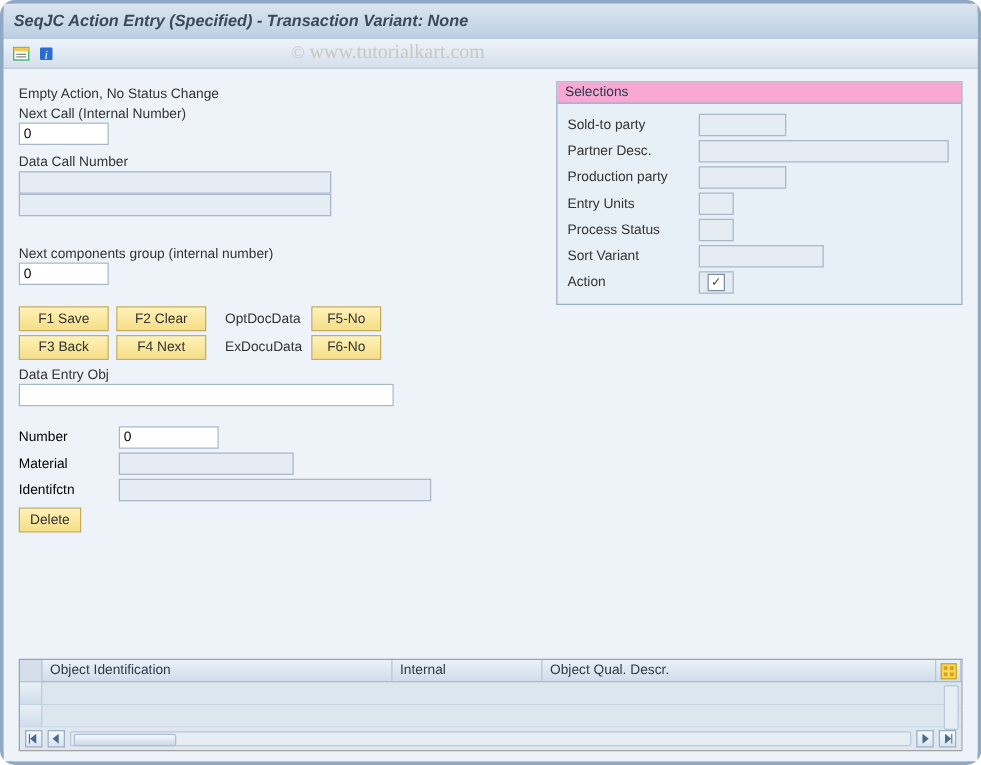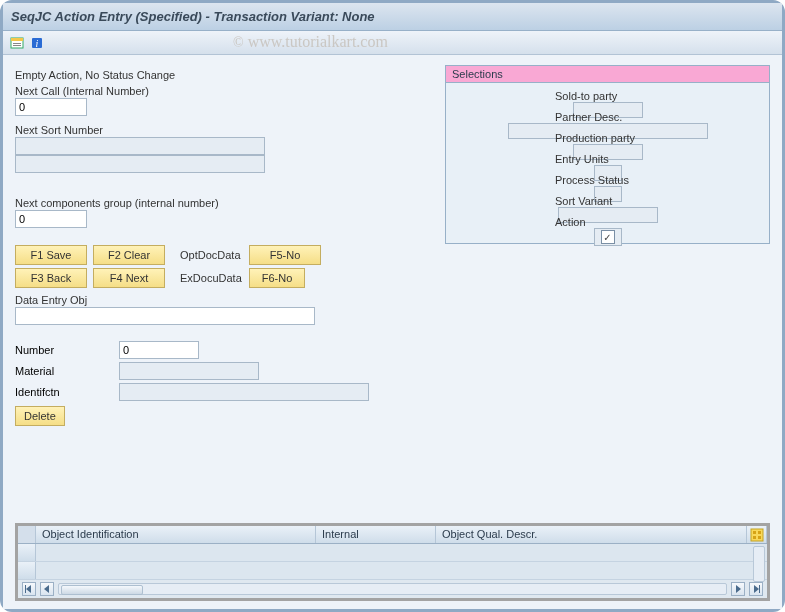--- a/index.html
+++ b/index.html
@@ -12,29 +12,29 @@
 .watermark .cc { font-size: 14px; }
 .content { flex: 1; background: #eef3f9; padding: 10px 12px; display: flex; gap: 10px; }
 .left-col { width: 420px; }
 .right-col { flex: 1; }
 .lbl { color: #333; margin: 4px 0 1px 0; display: block; }
 .txt { background: #fff; border: 1px solid #a8b8c8; height: 18px; padding: 1px 3px; font-size: 11px; }
 .txt.ro { background: #e5ecf3; color: #444; }
 .selections { border: 1px solid #97b0c8; background: #e8f0f7; }
 .sel-title { background: #f9a8d4; color: #2b3b4c; padding: 2px 6px; border-bottom: 1px solid #97b0c8; font-size: 11px; }
 .sel-body { padding: 6px 8px; }
-.row { display: flex; align-items: center; height: 20px; margin: 1px 0; flex-direction: column; }
+.row { display: flex; align-items: center; height: 20px; margin: 1px 0; }
 .row .rlbl { width: 105px; color: #333; }
 .btn { background: linear-gradient(#fff2b8, #f5de87); border: 1px solid #c4ad60; color: #333; height: 20px; padding: 0 8px; font-size: 11px; cursor: pointer; }
 .btn.plain { background: #eef3f9; border: 1px solid transparent; text-align: left; }
 .btnrow { display: flex; gap: 6px; margin: 3px 0; }
 .btnrow .btn, .btnrow .btn.plain { width: 72px; }
-.frow { display: flex; align-items: center; height: 20px; margin: 1px 0; gap: 24px; }
+.frow { display: flex; align-items: center; height: 20px; margin: 1px 0; }
 .frow .flbl { width: 80px; }
-.grid { margin-top: 4px; border: 3px solid #a3a3a3; background: #dfe8f0; position: relative; }
+.grid { margin-top: 4px; border: 1px solid #a3a3a3; background: #dfe8f0; position: relative; }
 .ghead { display: flex; background: linear-gradient(#eaf1f8, #cfddea); border-bottom: 1px solid #9bb0c5; height: 18px; }
 .ghead .gh { border-right: 1px solid #b5c6d7; padding: 2px 6px; font-size: 11px; color: #2b3b4c; }
 .gh0 { width: 18px; background: #d4dfeb; }
 .gh1 { width: 280px; }
 .gh2 { width: 120px; }
 .gh3 { flex: 1; }
 .gh4 { width: 20px; padding: 0 !important; display:flex; align-items:center; justify-content:center; }
 .grow { display: flex; height: 18px; border-bottom: 1px solid #c5d3e1; }
 .grow .gc0 { width: 18px; background: linear-gradient(#eaf1f8,#cfddea); border-right: 1px solid #b5c6d7; }
 .grow .gcrest { flex: 1; background: #dce6ef; }
@@ -70,34 +70,34 @@
     </span>
     <span class="watermark"><span class="cc">©</span><span> www.tutorialkart.com</span></span>
   </div>
 
   <div class="content">
     <div class="left-col">
       <span class="lbl">Empty Action, No Status Change</span>
       <span class="lbl">Next Call (Internal Number)</span>
       <input class="txt" style="width: 72px;" value="0">
 
-      <span class="lbl" style="margin-top:8px">Next Sort Number</span>
+      <span class="lbl" style="margin-top:8px">Data Call Number</span>
       <input class="txt ro" style="width: 250px;" readonly="" value="">
 
       <input class="txt ro" style="width: 250px;" readonly="" value="">
 
       <span class="lbl" style="margin-top:24px">Next components group (internal number)</span>
       <input class="txt" style="width: 72px;" value="0">
 
       <div style="height:14px"></div>
       <div class="btnrow">
         <button class="btn">F1 Save</button>
         <button class="btn">F2 Clear</button>
         <button class="btn plain">OptDocData</button>
-        <button class="btn" style="width:72px">F5-No</button>
+        <button class="btn" style="width:56px">F5-No</button>
       </div>
       <div class="btnrow">
         <button class="btn">F3 Back</button>
         <button class="btn">F4 Next</button>
         <button class="btn plain">ExDocuData</button>
         <button class="btn" style="width:56px">F6-No</button>
       </div>
 
       <span class="lbl" style="margin-top:6px">Data Entry Obj</span>
       <input class="txt" style="width: 300px;" value="">

